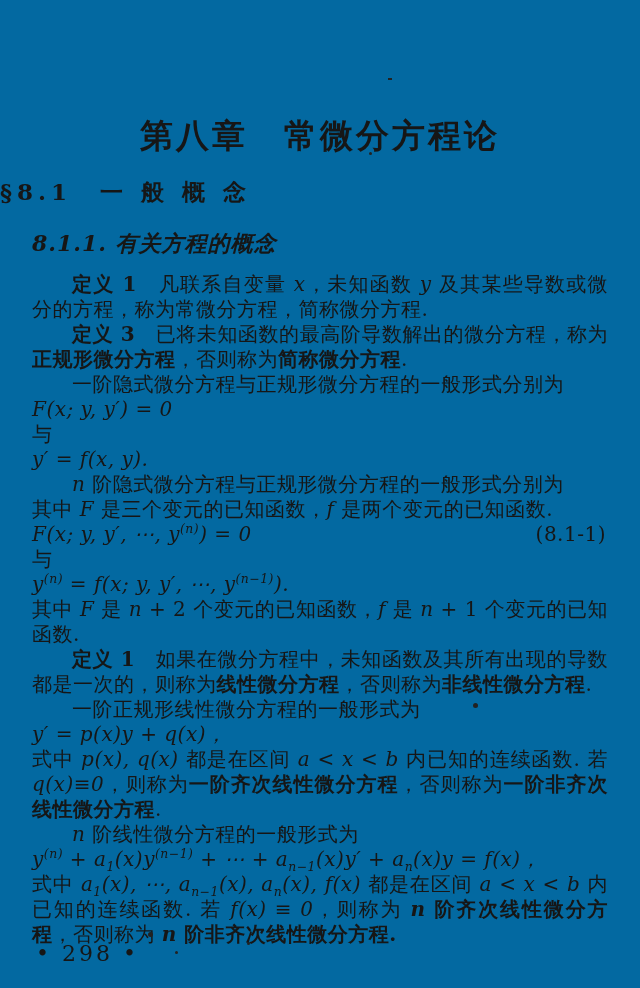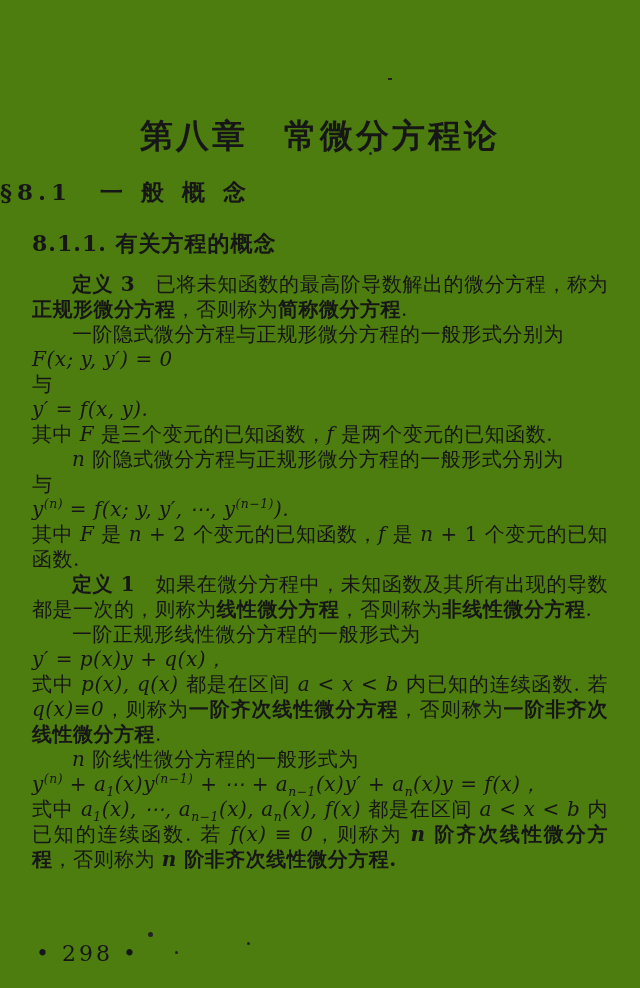--- a/index.html
+++ b/index.html
@@ -1,31 +1,31 @@
 <!DOCTYPE html>
 <html><head>
 <meta charset="utf-8">
 <style>
   html,body{margin:0;padding:0;background:#ffffff;}
   .page{
-    width:640px;height:988px;position:relative;background:#4d7c0f;
+    width:640px;height:988px;position:relative;background:#0369a1;
     color:#161616;font-family:"DejaVu Serif","Liberation Serif",serif;
     overflow:hidden;
   }
   .chapter-title{
     margin:118px 0 0 0;text-align:center;
     font-size:33px;line-height:36px;font-weight:700;letter-spacing:3px;
   }
   .section-title{
     margin:26px 0 0 0;text-align:left;
     font-size:23px;line-height:24px;font-weight:700;letter-spacing:5px;
   }
   .subsection-title{
     margin:26px 0 0 32px;
-    font-size:22px;line-height:26px;font-weight:700;letter-spacing:1px;
+    font-size:22px;line-height:26px;font-weight:700;letter-spacing:1px;font-style:italic;
   }
   .body-text{
     margin:16px 32px 0 32px;
     font-size:20px;line-height:25px;
     text-align:justify;text-justify:inter-ideograph;
     letter-spacing:0.5px;
   }
   .para{margin:0;}
   .indent{text-indent:2em;}
   .formula{margin:0;position:relative;text-indent:0;}
@@ -48,27 +48,29 @@
 
 <div class="page">
 
   <h1 class="chapter-title">第八章　常微分方程论</h1>
 
   <h2 class="section-title">§8.1　一 般 概 念</h2>
 
   <h3 class="subsection-title">8.1.1. 有关方程的概念</h3>
 
   <div class="body-text">
+    <p class="para indent"><span class="b">定义 1</span><span>　凡联系自变量 </span><span class="m">x</span><span>，未知函数 </span><span class="m">y</span><span> 及其某些导数或微分的方程，称为常微分方程，简称微分方程.</span></p>
     <p class="para indent"><span class="b">定义 3</span><span>　已将未知函数的最高阶导数解出的微分方程，称为</span><span class="b">正规形微分方</span><span class="b">程</span><span>，否则称为</span><span class="b">简称微分方程</span><span>.</span></p>
     <p class="para indent"><span>一阶隐式微分方程与正规形微分方程的一般形式分别为</span></p>
     <p class="formula"><span class="m">F(x; y, y′) = 0</span></p>
     <p class="conj"><span>与</span></p>
     <p class="formula"><span class="m">y′ = f(x, y).</span></p>
+    <p class="para indent"><span class="m">n</span><span> 阶隐式微分方程与正规形微分方程的一般形式分别为</span></p>
     <p class="para"><span>其中 </span><span class="m">F</span><span> 是三个变元的已知函数，</span><span class="m">f</span><span> 是两个变元的已知函数.</span></p>
-    <p class="para indent"><span class="m">n</span><span> 阶隐式微分方程与正规形微分方程的一般形式分别为</span></p>
+    <p class="formula"><span><span class="m">F(x; y, y′, ⋯, y</span><sup class="m">(n)</sup><span class="m">) = 0</span></span><span class="eqno">(8.1-1)</span></p>
     <p class="conj"><span>与</span></p>
     <p class="formula"><span class="m">y</span><sup class="m">(n)</sup><span class="m"> = f(x; y, y′, ⋯, y</span><sup class="m">(n−1)</sup><span class="m">).</span></p>
     <p class="para"><span>其中 </span><span class="m">F</span><span> 是 </span><span class="m">n</span><span> + 2 个变元的已知函数，</span><span class="m">f</span><span> 是 </span><span class="m">n</span><span> + 1 个变元的已知函数.</span></p>
     <p class="para indent"><span class="b">定义 1</span><span>　如果在微分方程中，未知函数及其所有出现的导数都是一次的，则称为</span><span class="b">线性微分方程</span><span>，否则称为</span><span class="b">非线性微分方程</span><span>.</span></p>
     <p class="para indent"><span>一阶正规形线性微分方程的一般形式为</span></p>
     <p class="formula"><span class="m">y′ = p(x)y + q(x)，</span></p>
     <p class="para"><span>式中 </span><span class="m">p(x), q(x)</span><span> 都是在区间 </span><span class="m">a &lt; x &lt; b</span><span> 内已知的连续函数. 若 </span><span class="m">q(x)≡0</span><span>，则称为</span><span class="b">一阶齐次线性微分方程</span><span>，否则称为</span><span class="b">一阶非齐次线性微分方程</span><span>.</span></p>
     <p class="para indent"><span class="m">n</span><span> 阶线性微分方程的一般形式为</span></p>
     <p class="formula"><span class="m">y</span><sup class="m">(n)</sup><span class="m"> + a</span><sub class="m">1</sub><span class="m">(x)y</span><sup class="m">(n−1)</sup><span class="m"> + ⋯ + a</span><sub class="m">n−1</sub><span class="m">(x)y′ + a</span><sub class="m">n</sub><span class="m">(x)y = f(x)，</span></p>
     <p class="para"><span>式中 </span><span class="m">a</span><sub class="m">1</sub><span class="m">(x), ⋯, a</span><sub class="m">n−1</sub><span class="m">(x), a</span><sub class="m">n</sub><span class="m">(x), f(x)</span><span> 都是在区间 </span><span class="m">a &lt; x &lt; b</span><span> 内已知的连续函数. 若 </span><span class="m">f(x) ≡ 0</span><span>，则称为 </span><span class="m b">n</span><span class="b"> 阶齐次线性微分方程</span><span>，否则称为 </span><span class="m b">n</span><span class="b"> 阶非齐次线性微分方程.</span></p>

